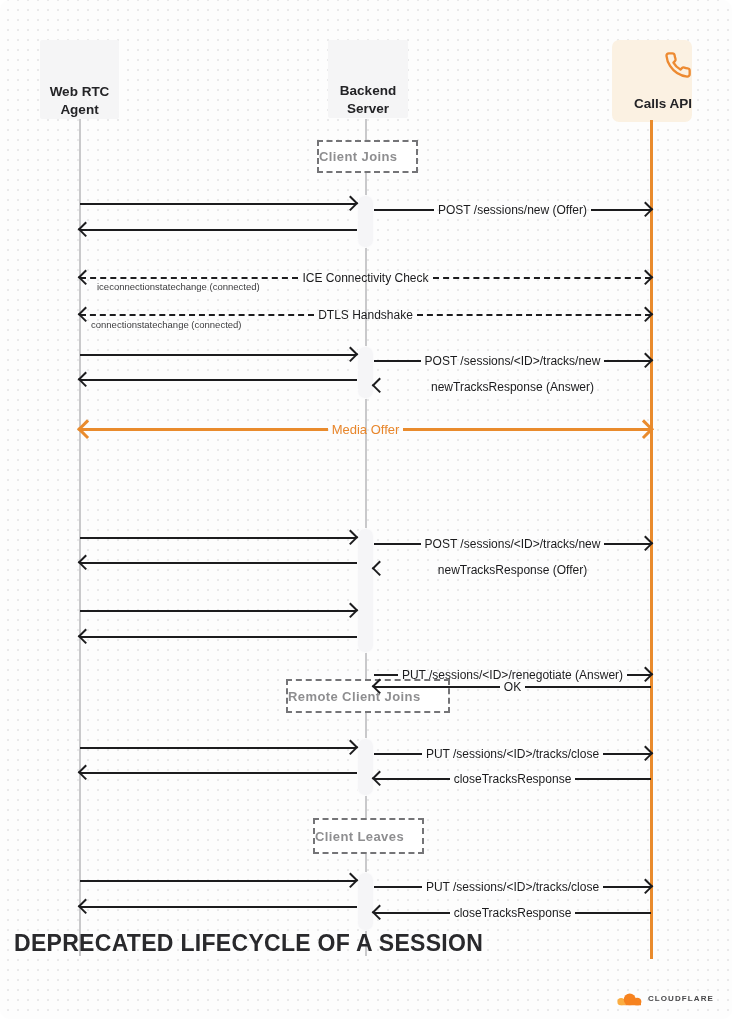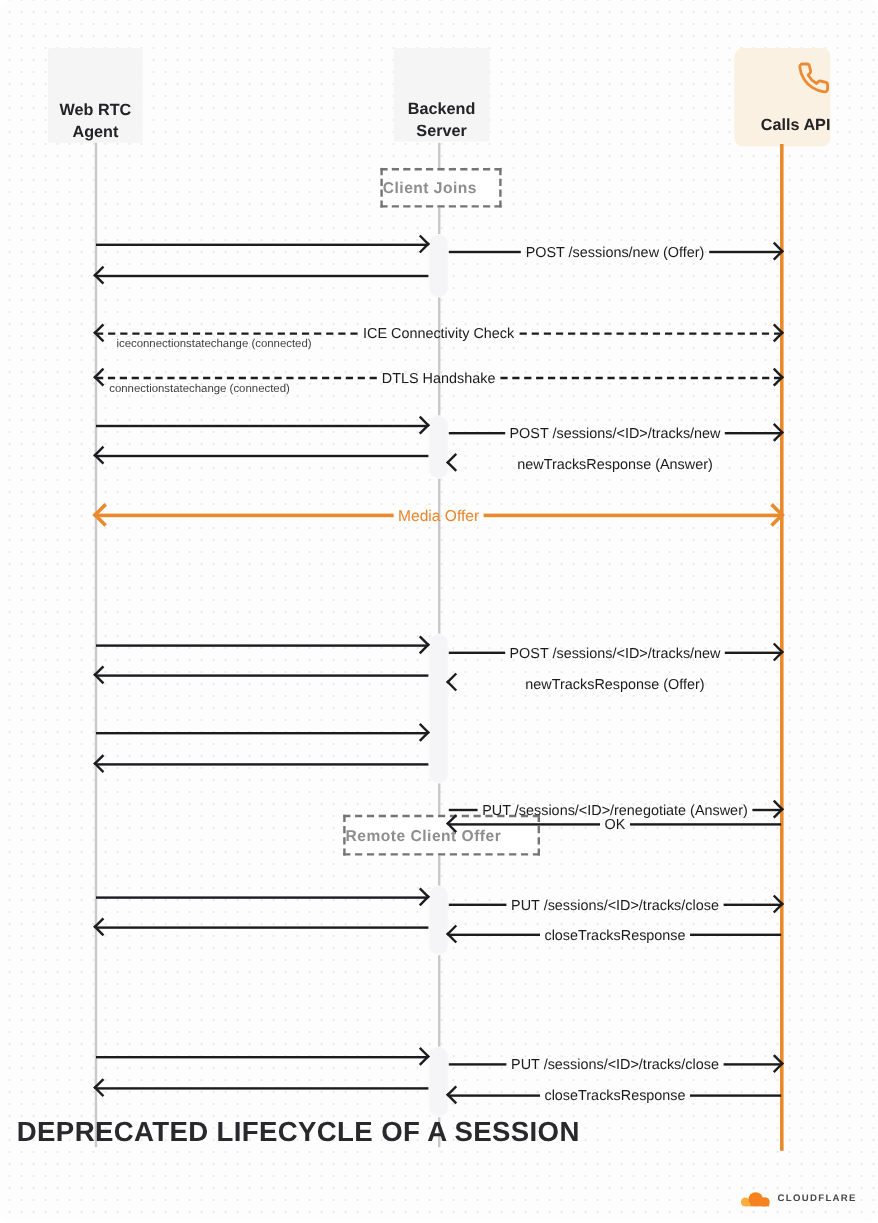--- a/index.html
+++ b/index.html
@@ -75,21 +75,24 @@
   <div class="bar" style="top:196px;height:51px;"></div>
   <div class="bar" style="top:347px;height:51px;"></div>
   <div class="bar" style="top:529px;height:123px;"></div>
   <div class="bar" style="top:739px;height:56px;"></div>
   <div class="bar" style="top:873px;height:57px;"></div>
 
   <div class="section" style="left:317px;top:140px;width:97px;height:29px;">
     <span>Client Joins</span>
   </div>
   <div class="section" style="left:286px;top:679px;width:160px;height:30px;">
-    <span>Remote Client Offer</span>
+    <span>Remote Client Joins</span>
+  </div>
+  <div class="section" style="left:313px;top:818px;width:107px;height:32px;">
+    <span>Client Leaves</span>
   </div>
 
   <div class="msg" style="left:80px;top:196px;width:276px;">
     <span class="seg"></span>
       <span class="ah ah-r"></span>
   </div>
   <div class="msg" style="left:374px;top:202px;width:277px;">
     <span class="seg"></span>
       <span class="lbl">POST /sessions/new (Offer)</span>
       <span class="seg"></span>

